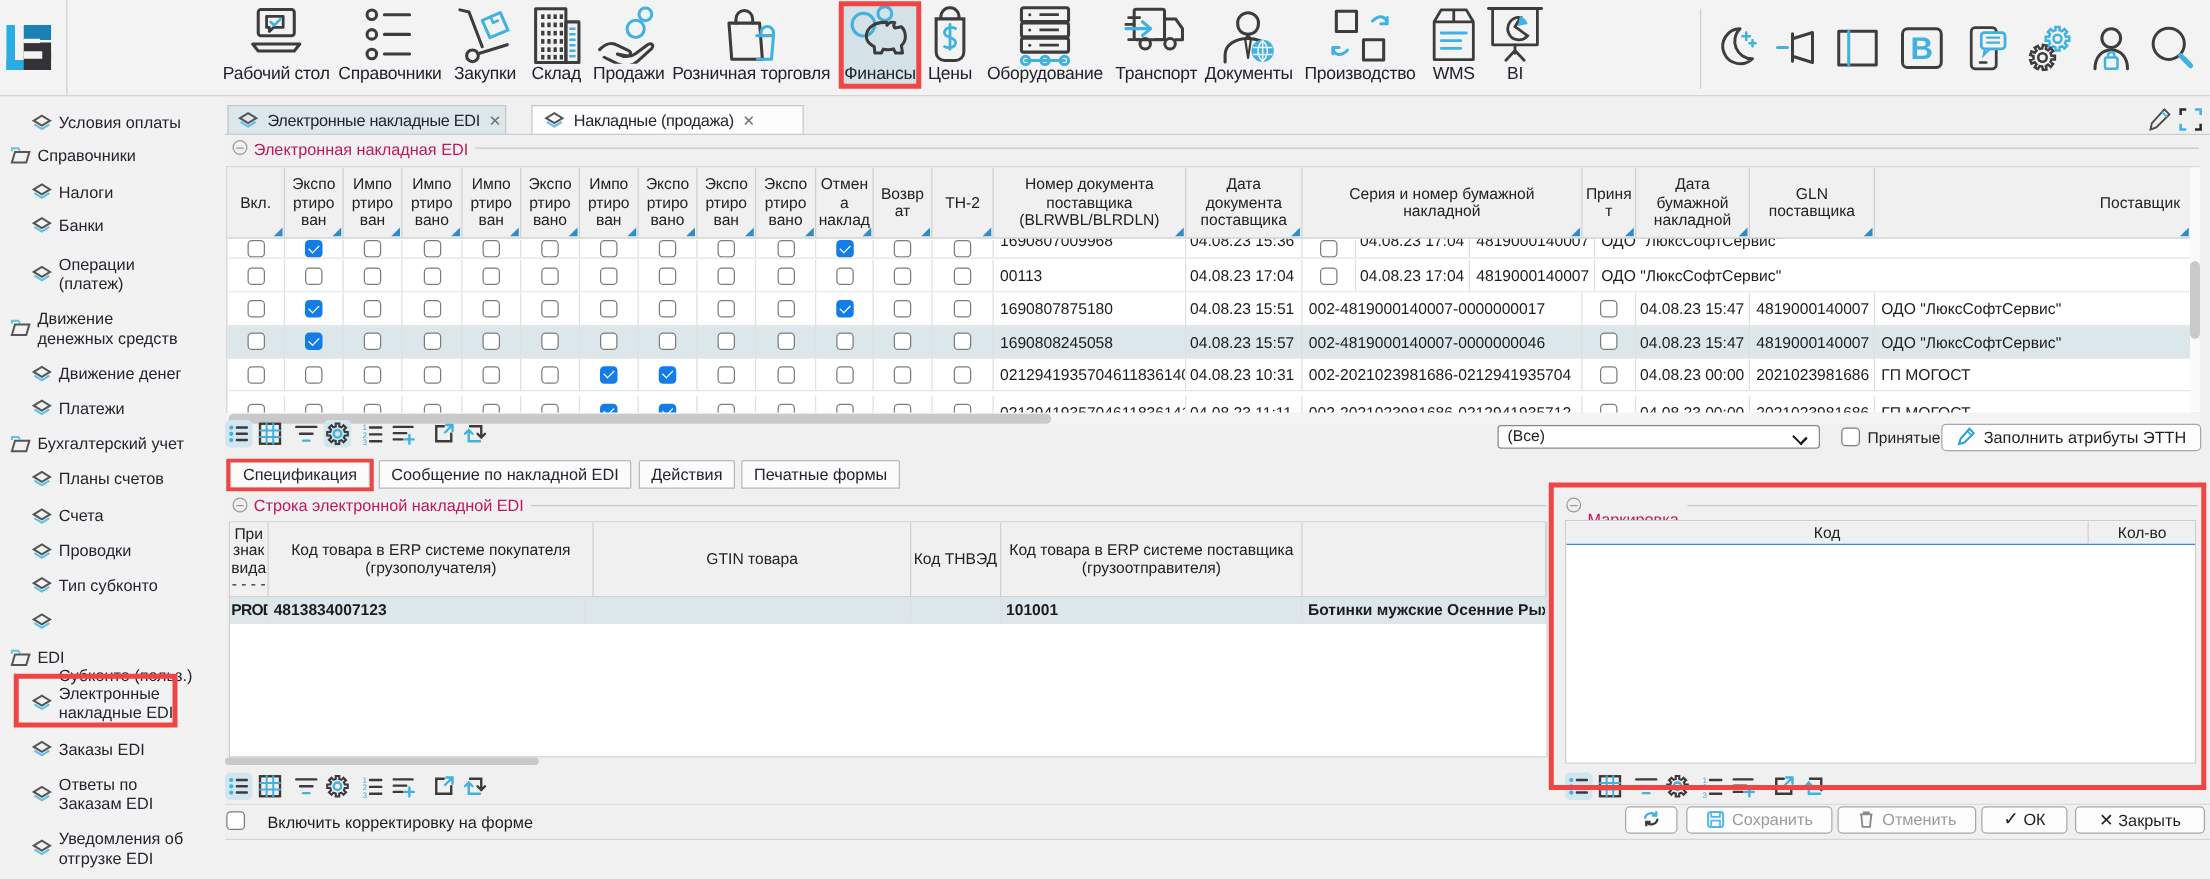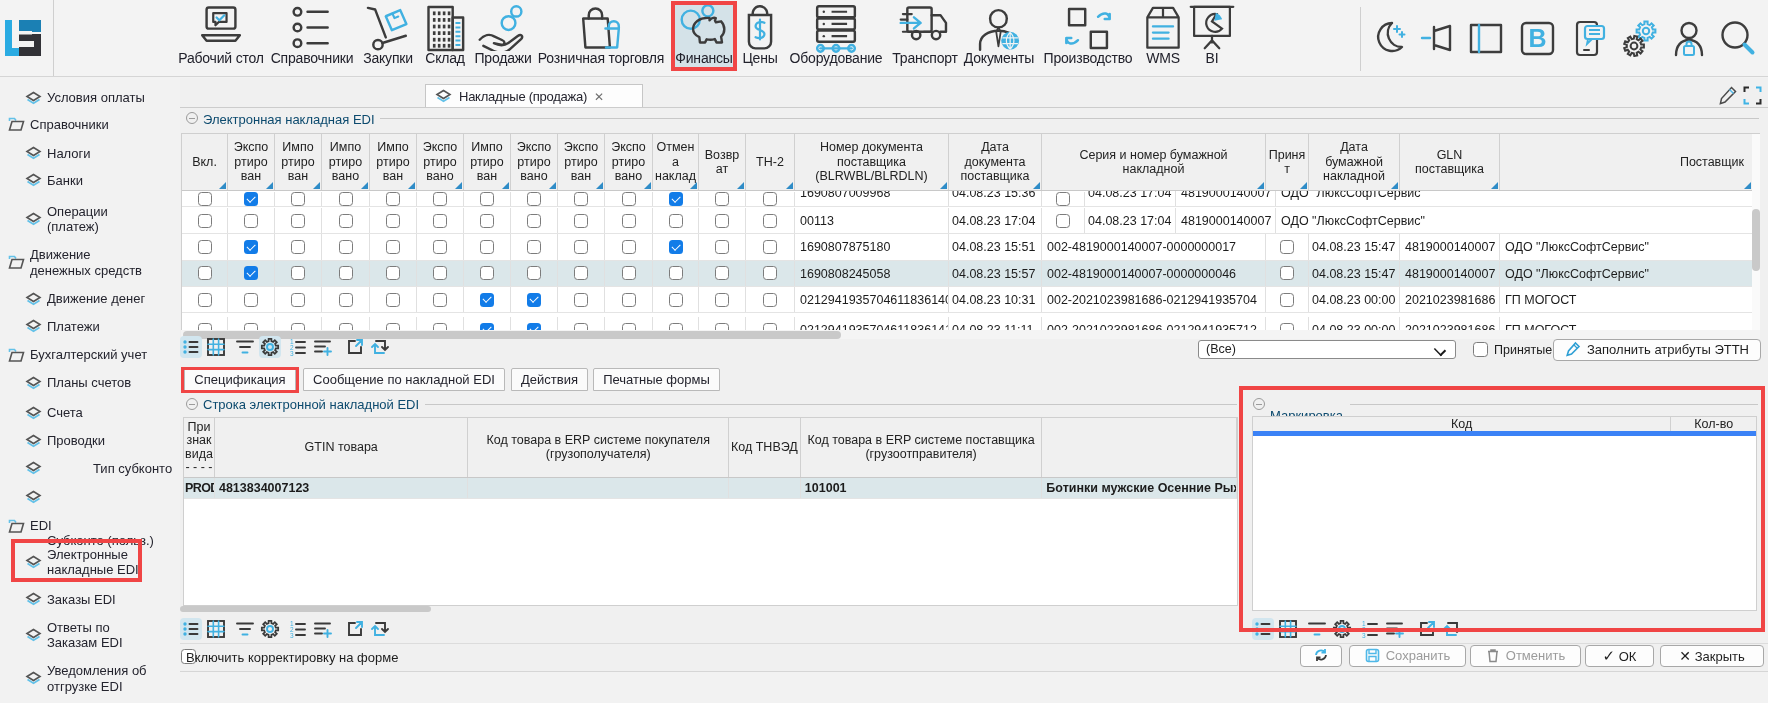--- a/index.html
+++ b/index.html
@@ -20,21 +20,21 @@
 #sidebar{position:absolute;left:0;top:78px;width:179px;height:625px;background:#f2f2f2;}
 .tn{position:absolute;white-space:nowrap;font-size:13px;color:#24242e;}
 
 #content{position:absolute;left:180px;top:78px;width:1588px;height:625px;background:#f0f0f0;}
 
 .dtab{position:absolute;top:84px;height:24px;border:1px solid #c6c6c6;border-bottom:none;background:#fdfdfd;font-size:13px;letter-spacing:-0.25px;color:#24242e;line-height:23px;white-space:nowrap;}
 .dtab.active{background:#dbe7eb;}
 .dtab .x{color:#6f6f6f;font-size:12px;margin-left:7px;}
 .tabline{position:absolute;left:180px;top:107px;width:1588px;height:1px;background:#cccccc;}
 
-.fldlab{position:absolute;font-size:13px;color:#0c4a6e;white-space:nowrap;}
+.fldlab{position:absolute;font-size:13px;color:#be185d;white-space:nowrap;}
 .fldline{position:absolute;height:1px;background:#c8c8c8;}
 .minus{position:absolute;width:12px;height:12px;border:1px solid #9b9b9b;border-radius:50%;}
 .minus::after{content:"";position:absolute;left:2px;top:4.5px;width:6px;height:1px;background:#9b9b9b;}
 
 .grid-h{display:flex;background:#f0f0f0;}
 .gh{border-right:1px solid #d0d0d0;position:relative;font-size:12.5px;line-height:14.5px;text-align:center;display:flex;align-items:center;justify-content:center;color:#222;}
 .gh .tri{position:absolute;right:1px;bottom:1px;width:0;height:0;border-left:7px solid transparent;border-bottom:7px solid #2f8cc7;}
 .grow{display:flex;position:absolute;left:0;width:100%;height:26.3px;background:#fff;border-bottom:1px solid #e4e4e4;}
 .grow.sel{background:#dbe7ea;}
 .gc{border-right:1px solid #e0e0e0;position:relative;font-size:12.5px;line-height:26px;white-space:nowrap;overflow:hidden;padding-left:5px;color:#1c1c1c;}
@@ -333,21 +333,21 @@
 <div class="tn" style="left:47px;top:405px;line-height:15.5px;">Счета</div>
 <svg class="abs" style="left:25px;top:433.5px;" width="17" height="15" viewBox="0 0 17 15">
         <path d="M2 5.5 L8.5 1.5 L15 5.5 L8.5 9.5 Z" fill="none" stroke="#555" stroke-width="1.6"></path>
         <path d="M2.5 8.5 L8.5 12.2 L14.5 8.5" fill="none" stroke="#63c1e8" stroke-width="1.8"></path>
       </svg>
 <div class="tn" style="left:47px;top:433px;line-height:15.5px;">Проводки</div>
 <svg class="abs" style="left:25px;top:461.2px;" width="17" height="15" viewBox="0 0 17 15">
         <path d="M2 5.5 L8.5 1.5 L15 5.5 L8.5 9.5 Z" fill="none" stroke="#555" stroke-width="1.6"></path>
         <path d="M2.5 8.5 L8.5 12.2 L14.5 8.5" fill="none" stroke="#63c1e8" stroke-width="1.8"></path>
       </svg>
-<div class="tn" style="left:47px;top:460.7px;line-height:15.5px;margin-left:46px;">Тип субконто</div>
+<div class="tn" style="left:47px;top:460.7px;line-height:15.5px;">Тип субконто</div>
 <svg class="abs" style="left:25px;top:489.7px;" width="17" height="15" viewBox="0 0 17 15">
         <path d="M2 5.5 L8.5 1.5 L15 5.5 L8.5 9.5 Z" fill="none" stroke="#555" stroke-width="1.6"></path>
         <path d="M2.5 8.5 L8.5 12.2 L14.5 8.5" fill="none" stroke="#63c1e8" stroke-width="1.8"></path>
       </svg>
 <div class="tn" style="left:47px;top:489.2px;line-height:15.5px;margin-top:44px;">Субконто (польз.)</div>
 <svg class="abs" style="left:8px;top:518.5px;" width="17" height="15" viewBox="0 0 17 15">
         <path d="M1.5 4 v-2.5 h5 l1.5 2" fill="none" stroke="#63c1e8" stroke-width="1.6"></path>
         <path d="M4 4.5 h11.5 l-2.5 8.5 h-11.5 z" fill="none" stroke="#555" stroke-width="1.6"></path>
       </svg>
 <div class="tn" style="left:30px;top:518px;line-height:15.5px;">EDI</div>
@@ -367,20 +367,25 @@
       </svg>
 <div class="tn" style="left:47px;top:619.5px;line-height:15.5px;">Ответы по<br>Заказам EDI</div>
 <svg class="abs" style="left:25px;top:671.2px;" width="17" height="15" viewBox="0 0 17 15">
         <path d="M2 5.5 L8.5 1.5 L15 5.5 L8.5 9.5 Z" fill="none" stroke="#555" stroke-width="1.6"></path>
         <path d="M2.5 8.5 L8.5 12.2 L14.5 8.5" fill="none" stroke="#63c1e8" stroke-width="1.8"></path>
       </svg>
 <div class="tn" style="left:47px;top:663.2px;line-height:15.5px;">Уведомления об<br>отгрузке EDI</div>
 </div>
 
 <div id="content"></div>
+<div class="dtab active" style="left:182px;width:223px;">
+  <svg style="vertical-align:-3px;margin:0 7px 0 7px;" width="17" height="15" viewBox="0 0 17 15">
+        <path d="M2 5.5 L8.5 1.5 L15 5.5 L8.5 9.5 Z" fill="none" stroke="#555" stroke-width="1.6"></path>
+        <path d="M2.5 8.5 L8.5 12.2 L14.5 8.5" fill="none" stroke="#63c1e8" stroke-width="1.8"></path>
+      </svg>Электронные накладные EDI<span class="x">✕</span></div>
 <div class="dtab" style="left:425px;width:218px;">
   <svg style="vertical-align:-3px;margin:0 7px 0 9px;" width="17" height="15" viewBox="0 0 17 15">
         <path d="M2 5.5 L8.5 1.5 L15 5.5 L8.5 9.5 Z" fill="none" stroke="#555" stroke-width="1.6"></path>
         <path d="M2.5 8.5 L8.5 12.2 L14.5 8.5" fill="none" stroke="#63c1e8" stroke-width="1.8"></path>
       </svg>Накладные (продажа)<span class="x">✕</span></div>
 <div class="tabline"></div>
 
 <svg class="abs" style="left:1718px;top:85px;" width="20" height="20" viewBox="0 0 20 20">
       <path d="M13.5 2.5 l4 4 L7 17 l-4.6 1.6 L3.5 13.5 Z" fill="none" stroke="#4a4a4a" stroke-width="1.5"></path>
       <path d="M11.5 4.5 l4 4" stroke="#4fb8e8" stroke-width="1.5"></path>
@@ -857,22 +862,22 @@
 <div class="ltab" style="left:593px;width:127px;">Печатные формы</div>
 
 <div class="minus" style="left:186px;top:398px;"></div>
 <div class="fldlab" style="left:203px;top:397px;">Строка электронной накладной EDI</div>
 <div class="fldline" style="left:425px;top:404px;width:812px;"></div>
 
 <div id="bltable">
       <div class="abs" style="left:183px;top:417px;width:1055px;height:189px;background:#fff;border:1px solid #cfcfcf;overflow:hidden;">
 <div class="grid-h" style="height:60px;border-bottom:1px solid #c8c8c8;justify-content:center;">
 <div class="gh" style="width:31px;line-height:13.5px;">При<br>знак<br>вида<br>- - - -</div>
+<div class="gh" style="width:261px;line-height:13.5px;">Код товара в ERP системе покупателя<br>(грузополучателя)</div>
 <div class="gh" style="width:254px;line-height:13.5px;">GTIN товара</div>
-<div class="gh" style="width:261px;line-height:13.5px;">Код товара в ERP системе покупателя<br>(грузополучателя)</div>
 <div class="gh" style="width:72px;line-height:13.5px;">Код ТНВЭД</div>
 <div class="gh" style="width:242px;line-height:13.5px;">Код товара в ERP системе поставщика<br>(грузоотправителя)</div>
 <div class="gh" style="width:195px;line-height:13.5px;"></div>
 </div>
 <div class="grow sel" style="top:60px;height:21px;font-weight:bold;">
           <div class="gc tight" style="width:31px;line-height:21px;padding-left:1px;">PROD</div>
           <div class="gc" style="width:254px;line-height:21px;padding-left:4px;">4813834007123</div>
           <div class="gc" style="width:261px;line-height:21px;padding-left:4px;"></div>
           <div class="gc" style="width:72px;line-height:21px;padding-left:4px;"></div>
           <div class="gc" style="width:242px;line-height:21px;padding-left:4px;">101001</div>
@@ -880,21 +885,21 @@
         </div>
 </div>
 <div class="sbthumb" style="left:180px;top:606px;width:251px;height:6px;"></div>
 </div>
 
 <div class="minus" style="left:1253px;top:398px;"></div>
 <div class="fldlab" style="left:1270px;top:397px;margin-top:11px;">Маркировка</div>
 <div class="fldline" style="left:1350px;top:404px;width:408px;"></div>
 <div id="mktable">
       <div class="abs" style="left:1252px;top:416px;width:505px;height:195px;background:#fff;border:1px solid #cfcfcf;overflow:hidden;">
-<div class="grid-h" style="height:19px;border-bottom:5px solid #3b82f6;">
+<div class="grid-h" style="height:19px;border-bottom:1px solid #3b82f6;">
           <div class="gh" style="width:420px;">Код</div>
           <div class="gh" style="width:85px;border-right:none;">Кол-во</div>
         </div>
 </div>
 </div>
 
 <div class="abs" style="left:180px;top:618px;width:220px;height:22px;">
       <span class="tbtn" style="position:absolute;left:0px;top:0;background:#d2e6ef;">
         <svg width="20" height="20" viewBox="0 0 20 20">
           <circle cx="4" cy="5" r="1.7" fill="#41b1e1"></circle>
@@ -998,21 +1003,21 @@
       <span class="tbtn" style="position:absolute;left:189px;top:0;">
         <svg width="20" height="20" viewBox="0 0 20 20">
           <path d="M6 4 h9 v9 m3-3 -3 3 -3-3" stroke="#3a3a3a" stroke-width="1.9" fill="none" stroke-linecap="round"></path>
           <path d="M14 16 h-9 v-9 m-3 3 3-3 3 3" stroke="#41b1e1" stroke-width="1.9" fill="none" stroke-linecap="round"></path>
         </svg>
       </span>
     </div>
 
 <div class="abs" style="left:180px;top:643px;width:1588px;height:29px;background:#f0f0f0;border-top:1px solid #dcdcdc;border-bottom:1px solid #d6d6d6;"></div>
 <div class="cb abs" style="left:181px;top:649px;width:15px;height:15px;"></div>
-<div class="abs" style="left:186px;top:650px;font-size:13px;">Включить корректировку на форме</div>
+<div class="abs" style="left:214px;top:650px;font-size:13px;">Включить корректировку на форме</div>
 <div class="btn" style="left:1300px;width:42px;"><svg style="vertical-align:-3px;" width="16" height="16" viewBox="0 0 16 16">
         <path d="M3 8 a5 5 0 0 1 9-2.5" fill="none" stroke="#3fb3e5" stroke-width="1.8"></path>
         <path d="M12 2 v3.5 h-3.5" fill="none" stroke="#3fb3e5" stroke-width="1.8"></path>
         <path d="M13 8 a5 5 0 0 1-9 2.5" fill="none" stroke="#3a3a3a" stroke-width="1.8"></path>
         <path d="M4 14 v-3.5 h3.5" fill="none" stroke="#3a3a3a" stroke-width="1.8"></path>
       </svg></div>
 <div class="btn dis" style="left:1349px;width:117px;"><svg style="vertical-align:-3px;margin-right:6px;" width="15" height="15" viewBox="0 0 15 15">
         <rect x="1.5" y="1.5" width="12" height="12" rx="2" fill="none" stroke="#4fb8e8" stroke-width="1.6"></rect>
         <path d="M4 1.5 v4 h7 v-4 M4 13.5 v-5 h7 v5" fill="none" stroke="#4fb8e8" stroke-width="1.4"></path>
       </svg>Сохранить</div>

